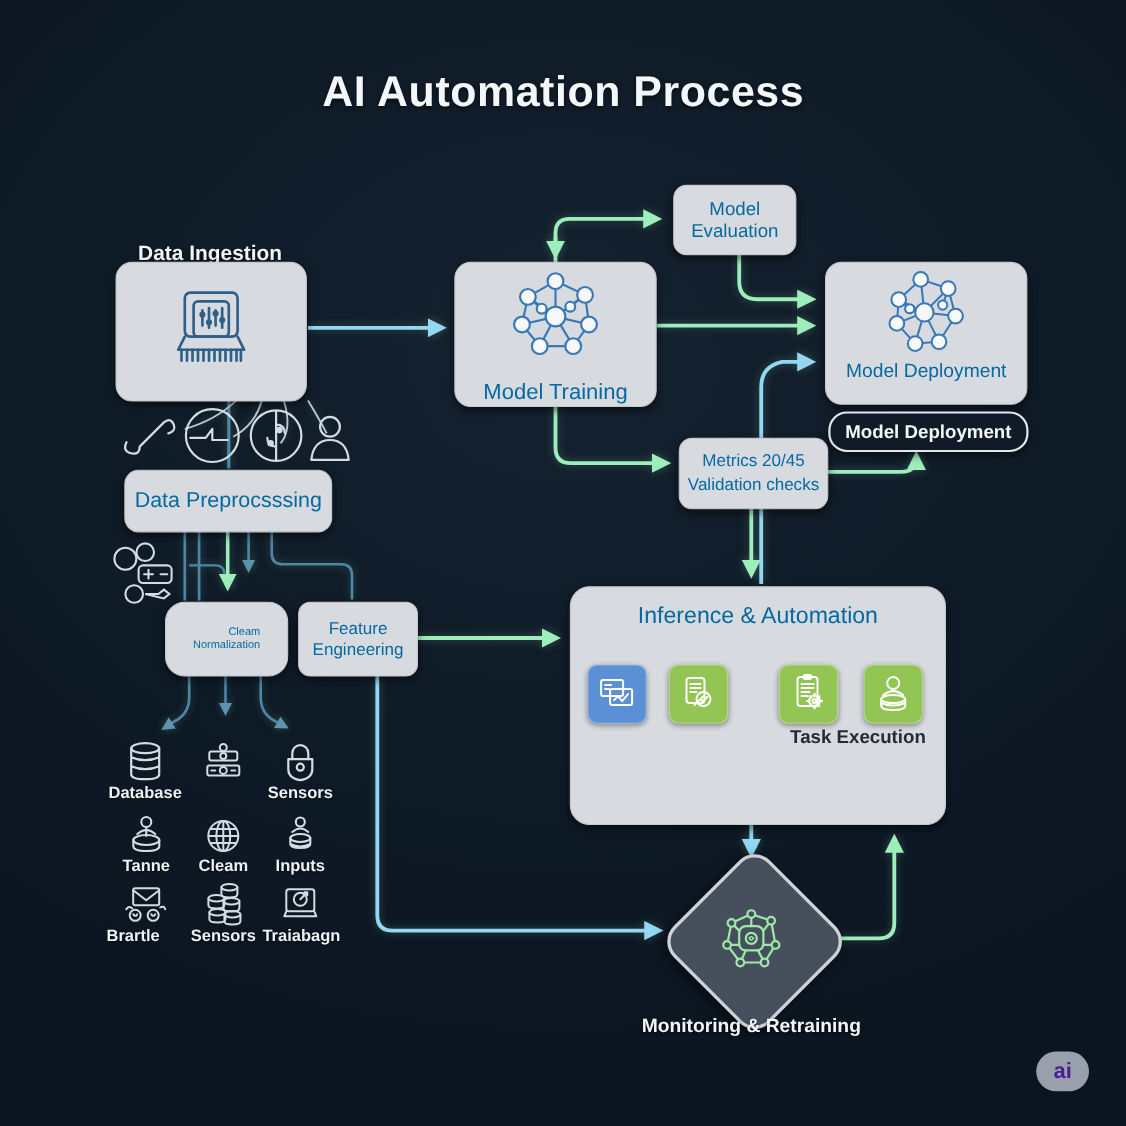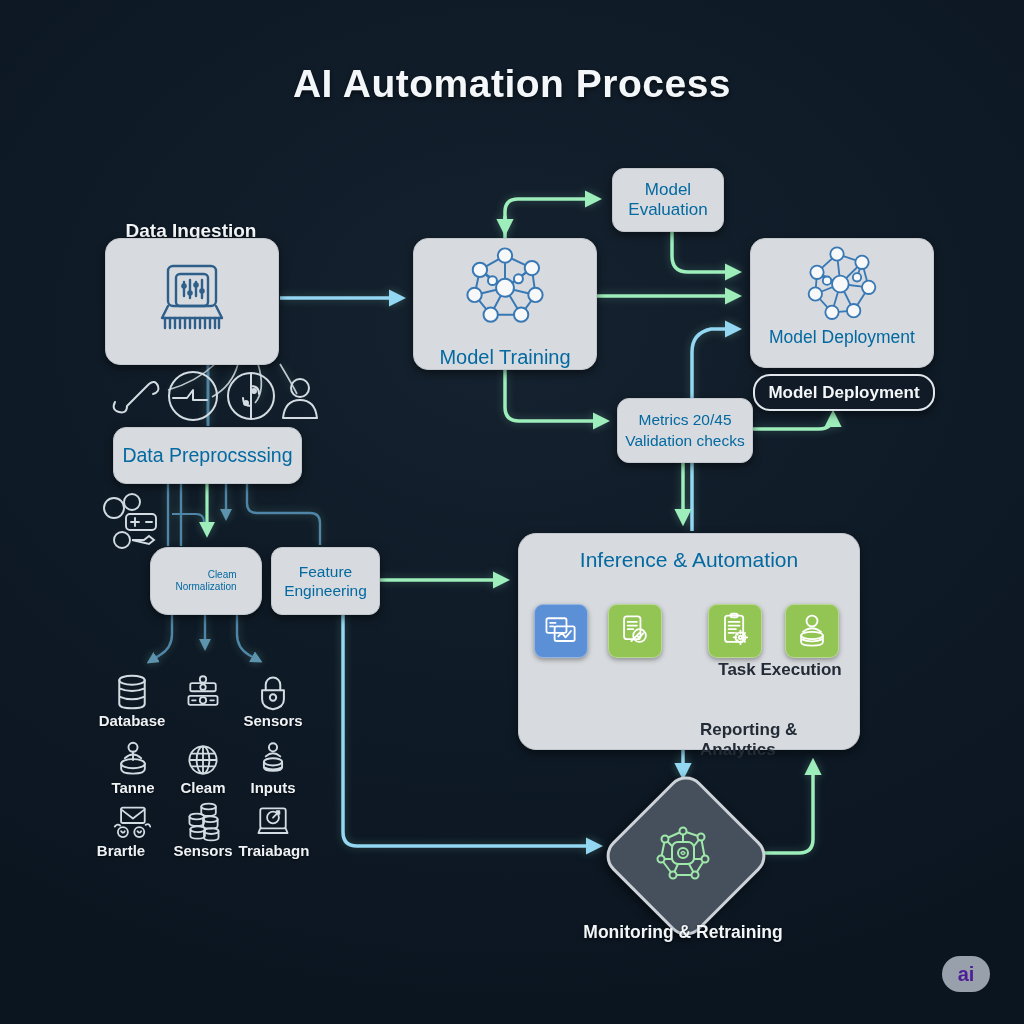--- a/index.html
+++ b/index.html
@@ -251,21 +251,20 @@
     <svg width="40" height="40" viewBox="0 0 44 44">
       <g stroke="#ffffff" stroke-width="2" fill="none" stroke-linecap="round" stroke-linejoin="round">
         <circle cx="22" cy="11" r="6"></circle>
         <path d="M12 23 q10 -8 20 0"></path>
         <ellipse cx="22" cy="27" rx="12" ry="4"></ellipse>
         <path d="M10 27 v7 q0 4 12 4 q12 0 12 -4 v-7 M10 31 q12 5 24 0"></path>
       </g>
     </svg>
   </div>
   <div class="inner-label" style="left:700px;top:660px;width:160px;font-size:17px;text-align:center;">Task Execution</div>
-  <div class="inner-label" style="left:700px;top:720px;width:165px;font-size:17px;text-align:left;">Reporting &amp; Analytics</div>
 
   <div class="diamond"></div>
   <svg class="diamond-icon" viewBox="0 0 64 64">
     <g stroke="#9fe8a9" stroke-width="2" fill="none" stroke-linecap="round" stroke-linejoin="round">
       <rect x="21" y="21" width="22" height="22" rx="6"></rect>
       <circle cx="32" cy="32" r="5"></circle>
       <path d="M30 32 q2 -3 4 0 q-2 3 -4 0" stroke-width="1.4"></path>
       <path d="M32 10 L14 18 M32 10 L50 16 M14 18 L10 38 M50 16 L54 38 M10 38 L22 54 M54 38 L44 54 M22 54 L44 54
                M32 10 V21 M14 18 L21 25 M50 16 L43 25 M10 38 L21 38 M54 38 L43 38 M22 54 L27 43 M44 54 L38 43"></path>
       <g fill="#46505d">

